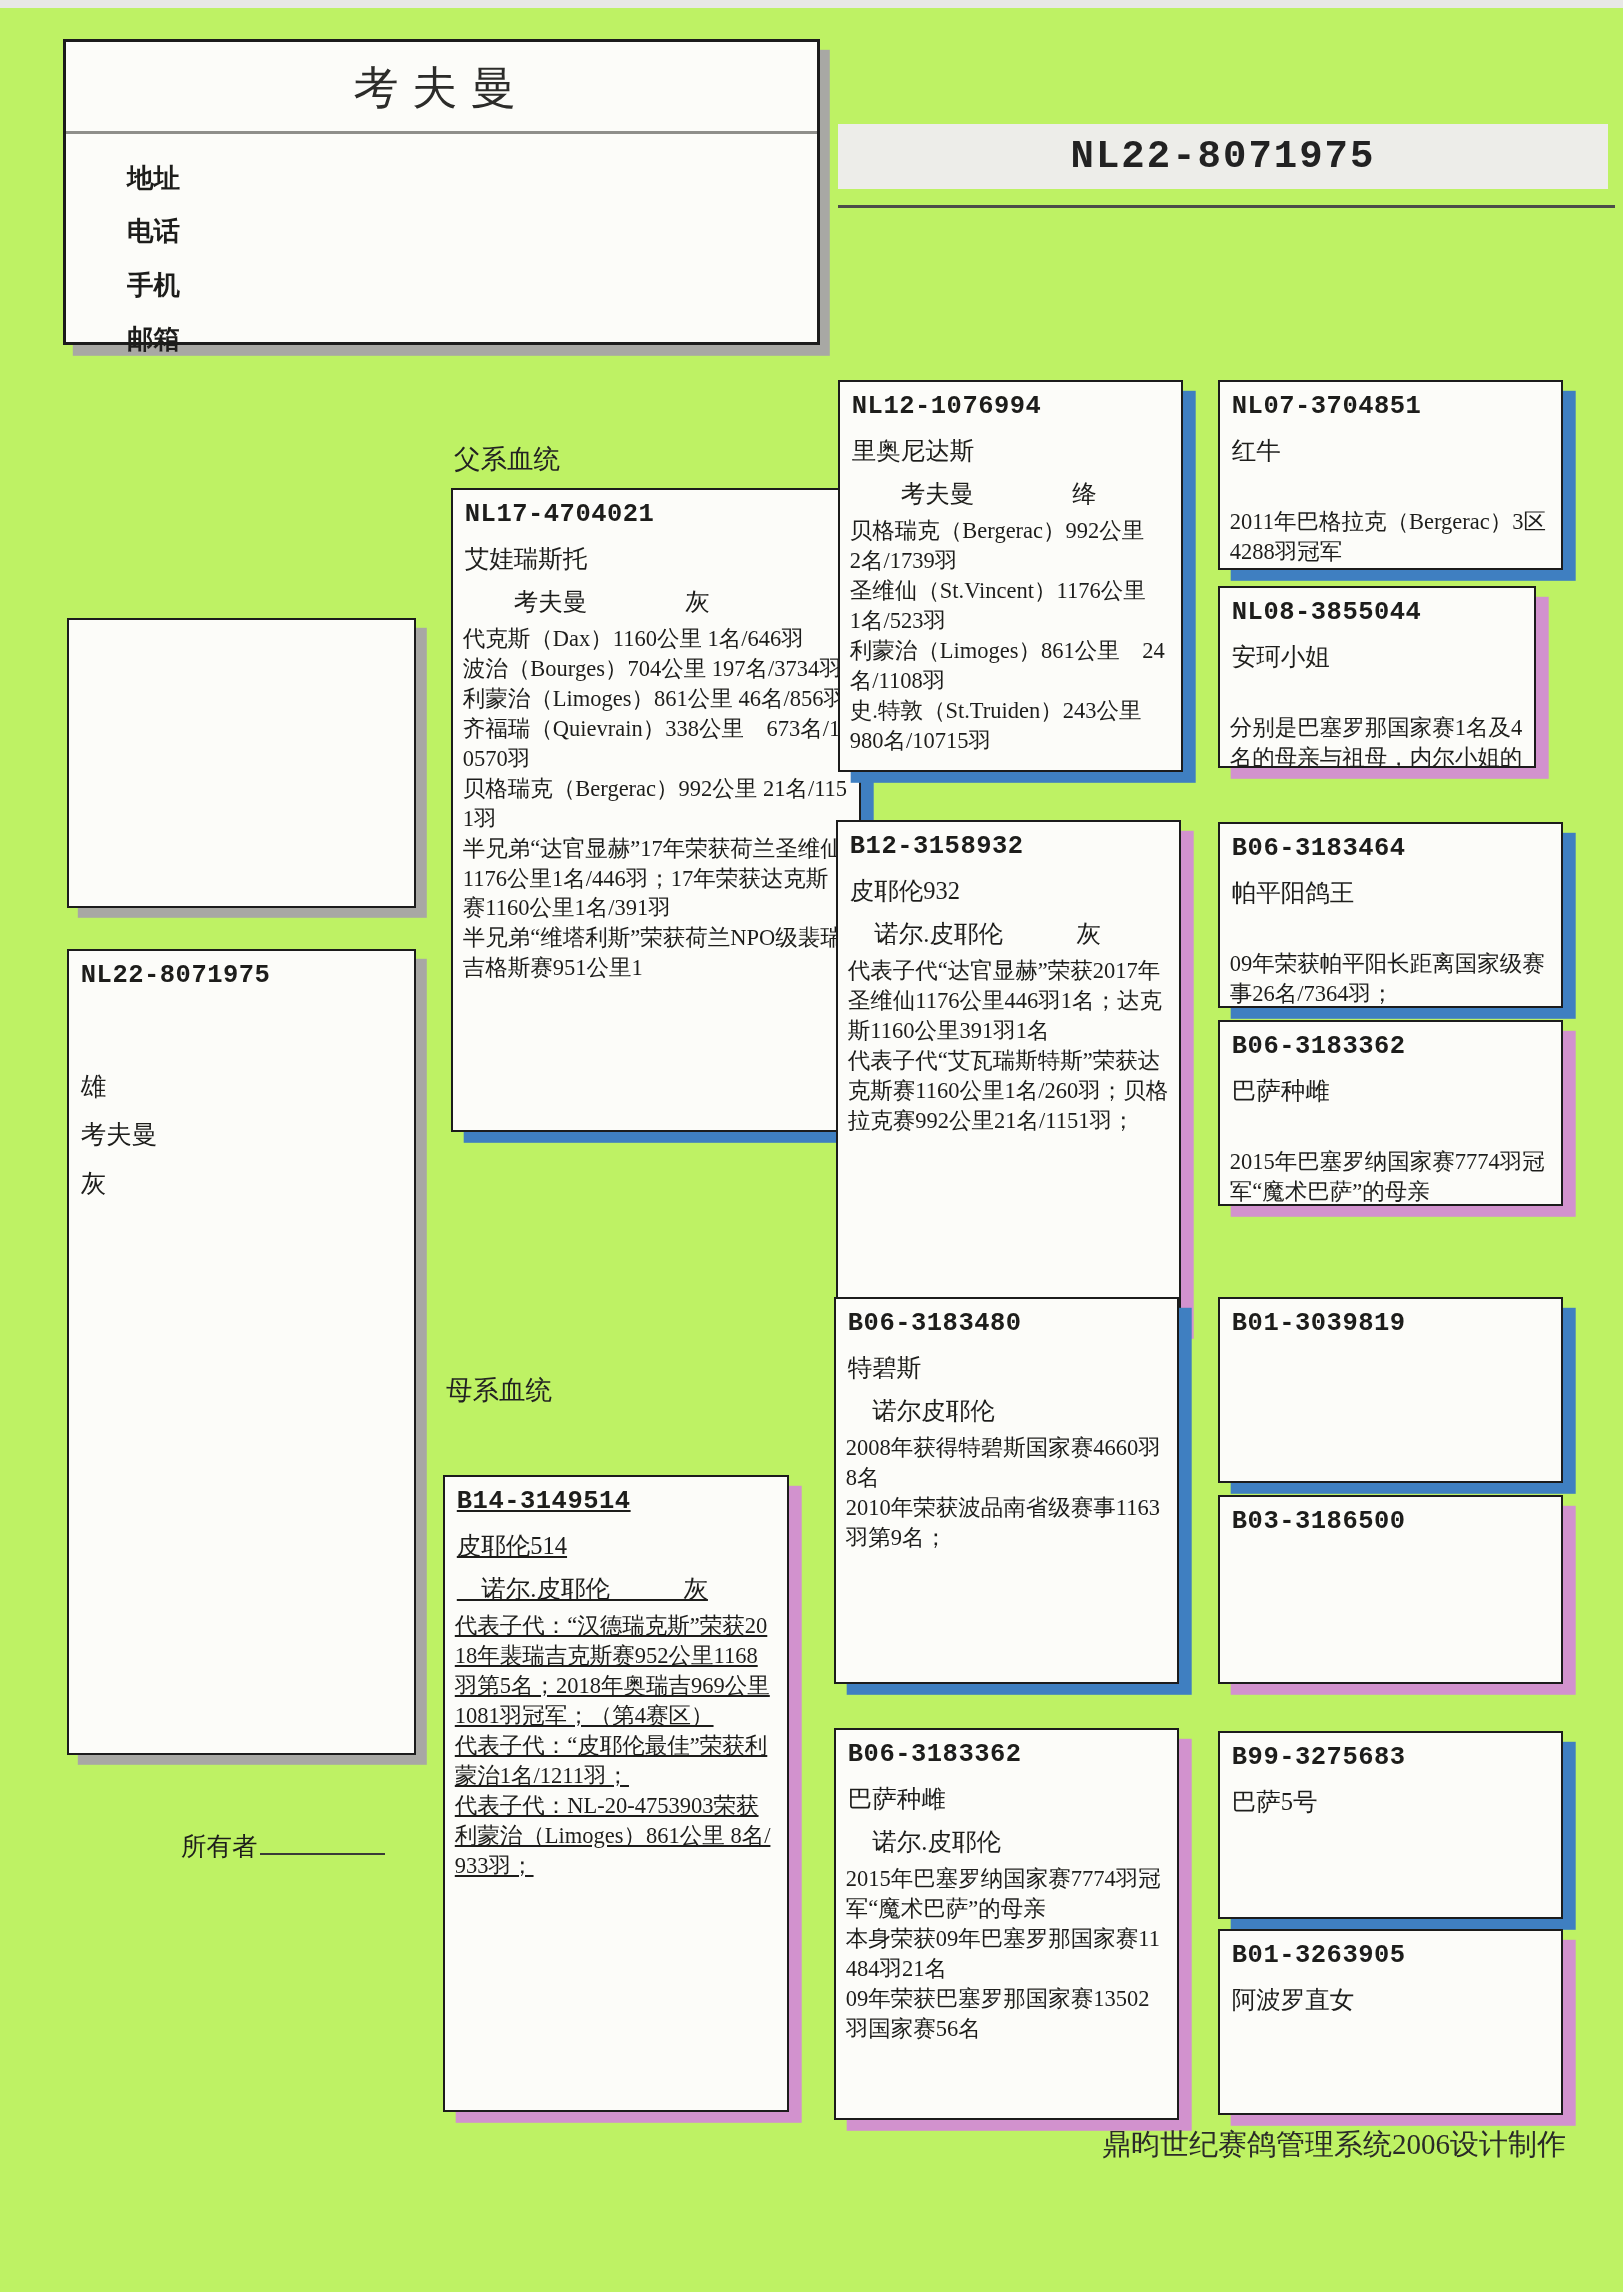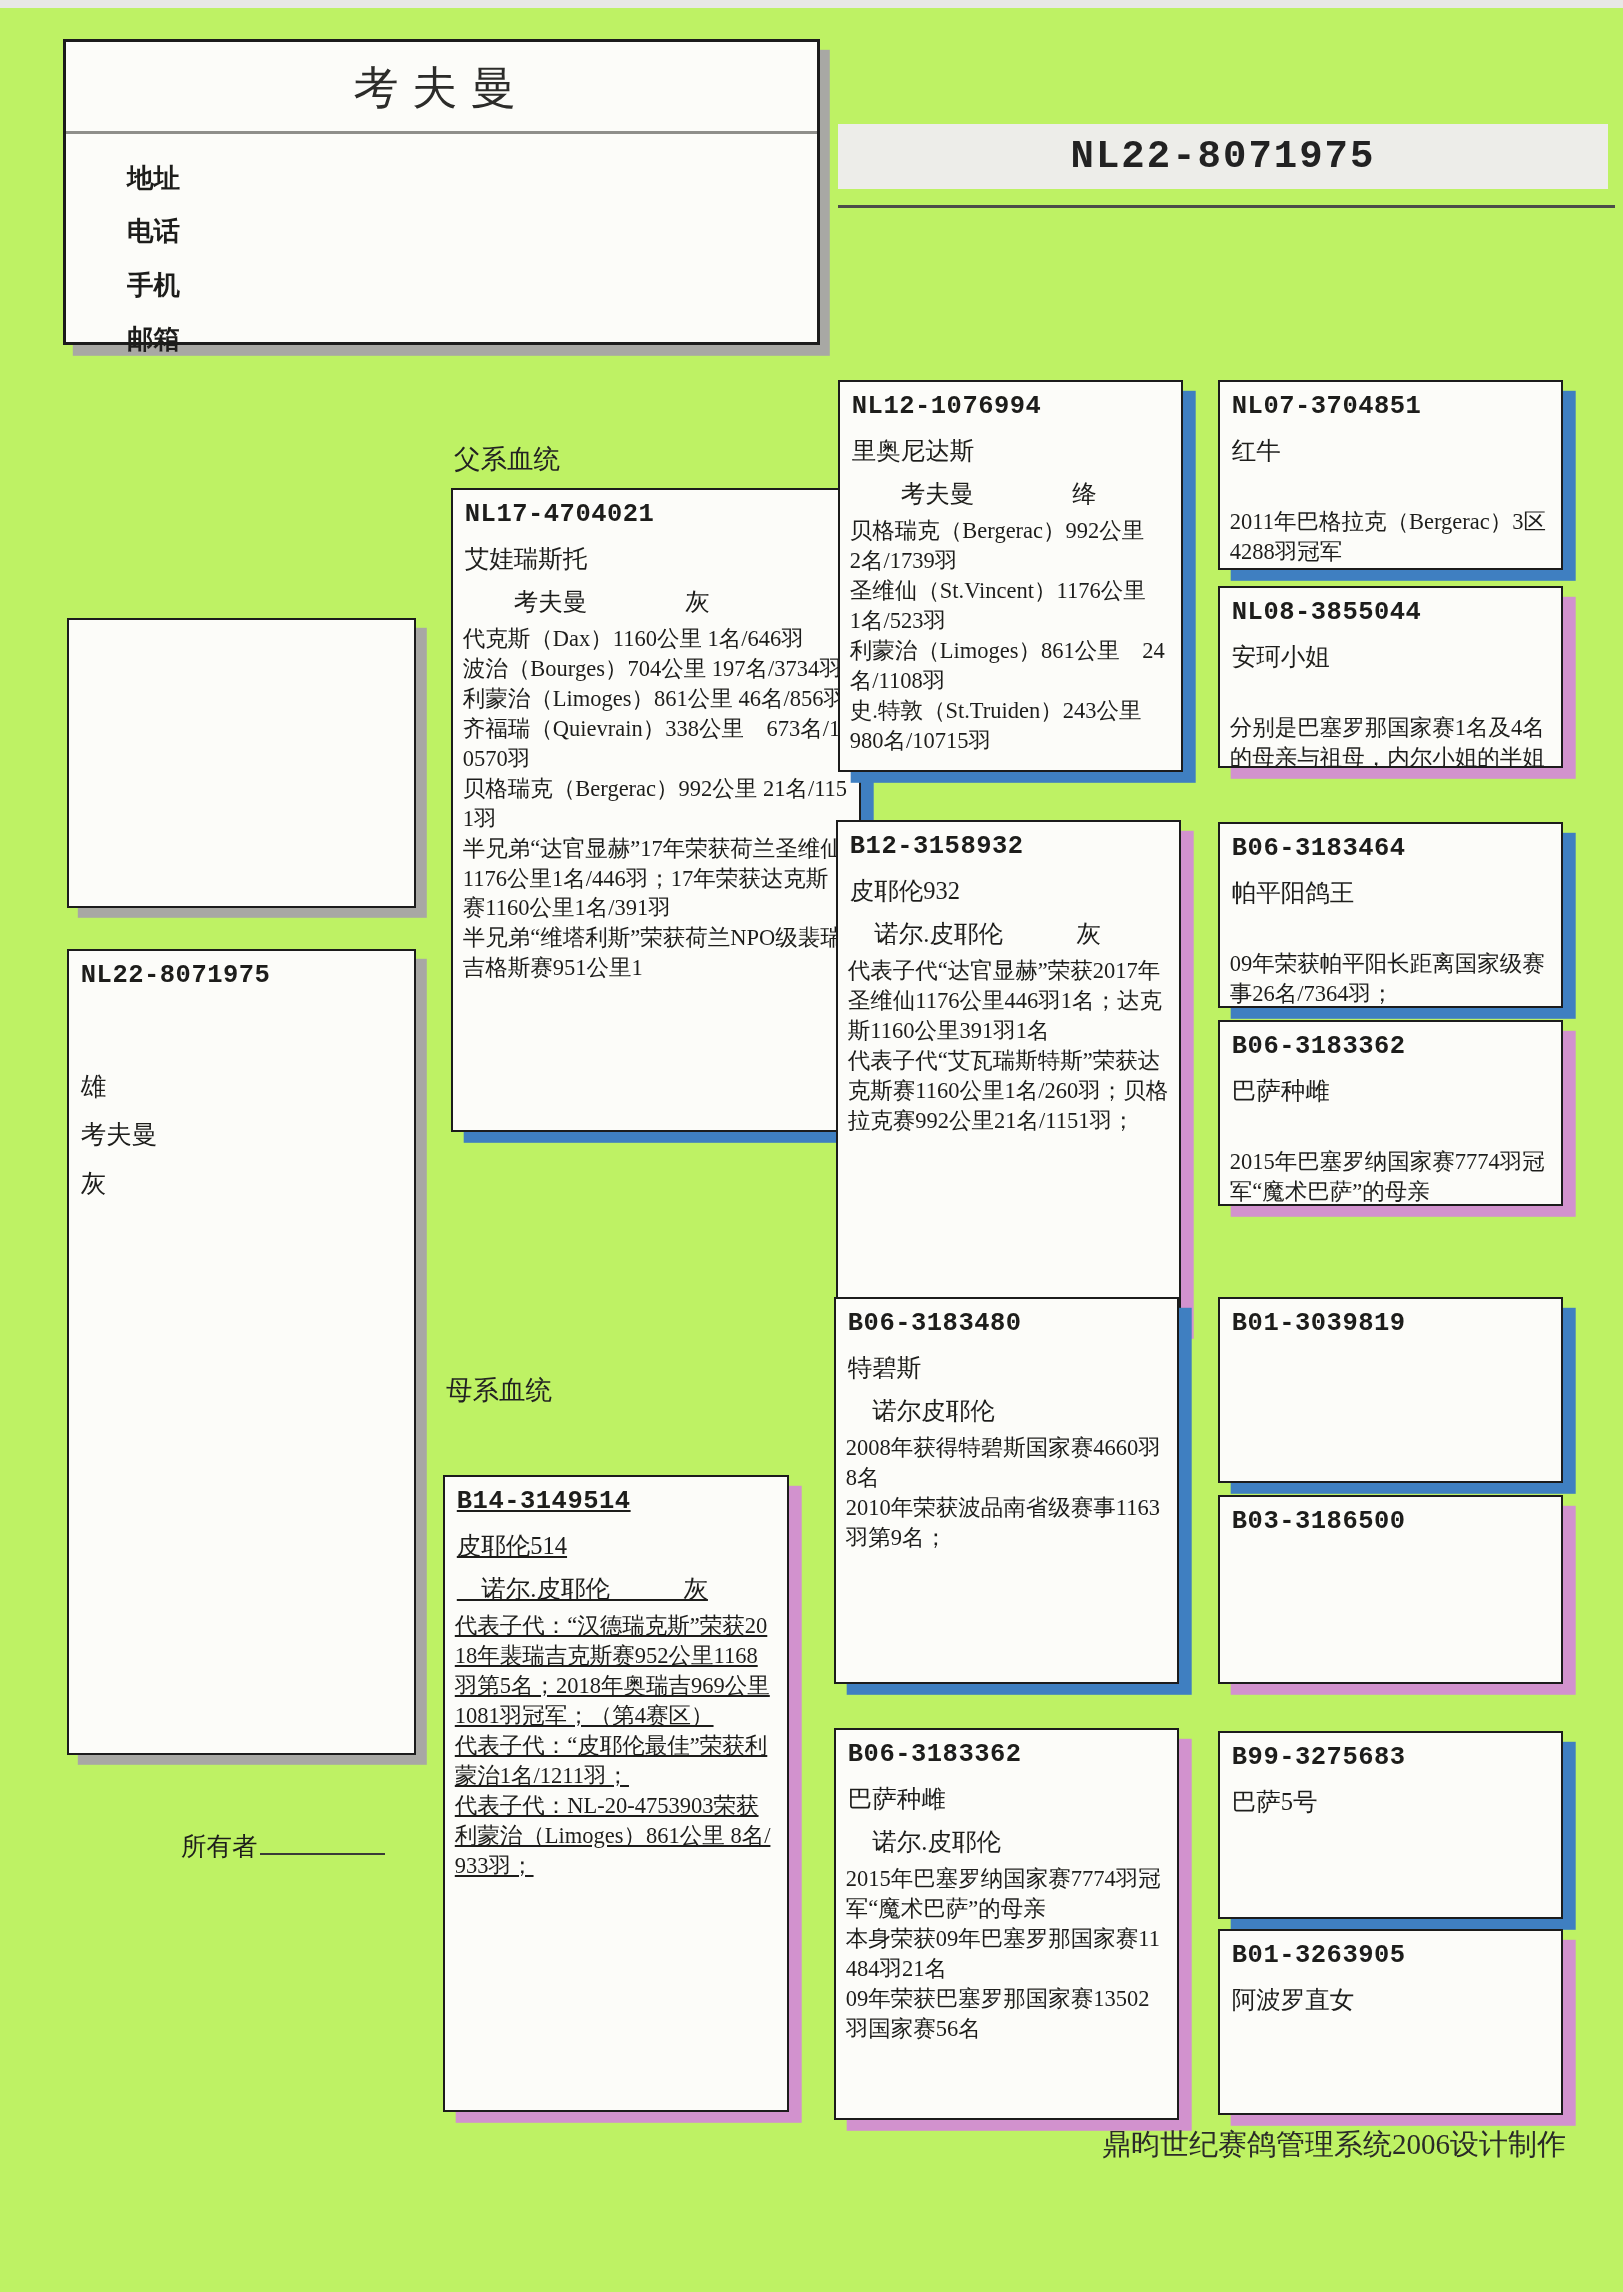--- a/index.html
+++ b/index.html
@@ -175,21 +175,21 @@
   <div class="pbox shadow-blue" style="left:1218px;top:372px;width:345px;height:190px;">
     <div class="box-ring">NL07-3704851</div>
     <div class="box-name">红牛</div>
     <div class="box-strain"></div>
     <div class="box-text">
         <div class="bline">2011年巴格拉克（Bergerac）3区4288羽冠军</div>
         <div class="bline">2008博德克斯（Bordeaux）3区5141羽冠军</div>
       </div>
   </div>
 
-  <div class="pbox shadow-pink" style="left:1218px;top:578px;width:345px;height:182px;">
+  <div class="pbox shadow-pink" style="left:1218px;top:578px;width:318px;height:182px;">
     <div class="box-ring">NL08-3855044</div>
     <div class="box-name">安珂小姐</div>
     <div class="box-strain"></div>
     <div class="box-text">
         <div class="bline">分别是巴塞罗那国家赛1名及4名的母亲与祖母，内尔小姐的半姐妹；圣维仙1137公里11137羽51名</div>
       </div>
   </div>
 
   <div class="pbox shadow-blue" style="left:1218px;top:814px;width:345px;height:186px;">
     <div class="box-ring">B06-3183464</div>

